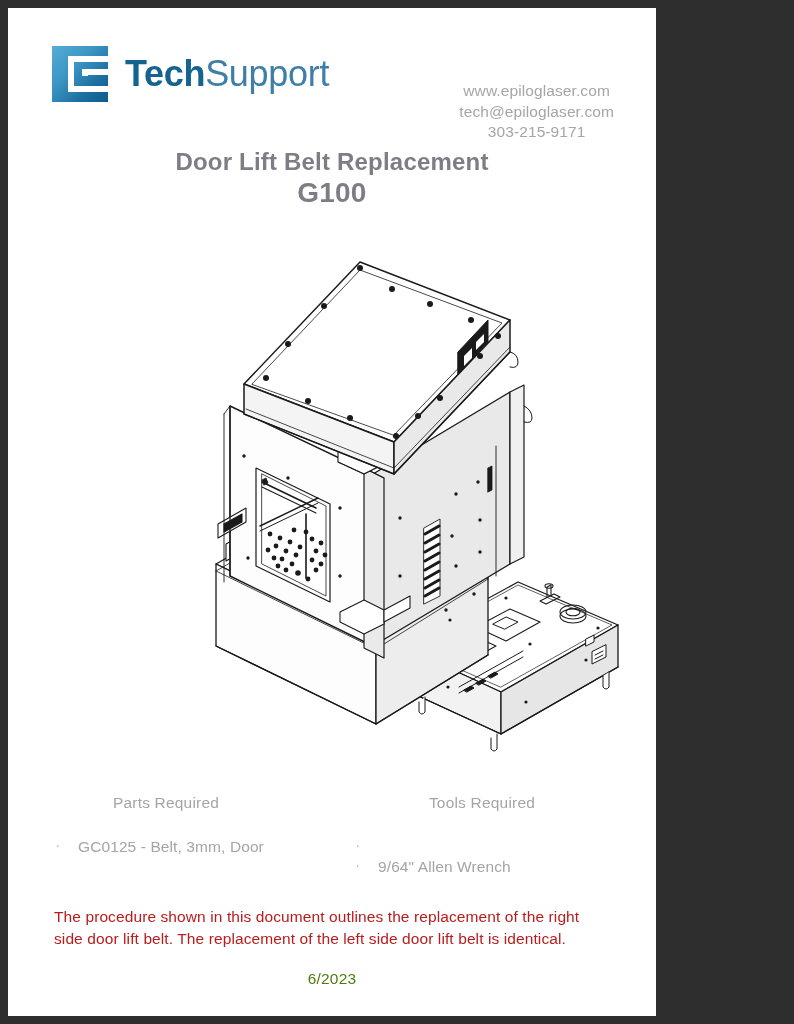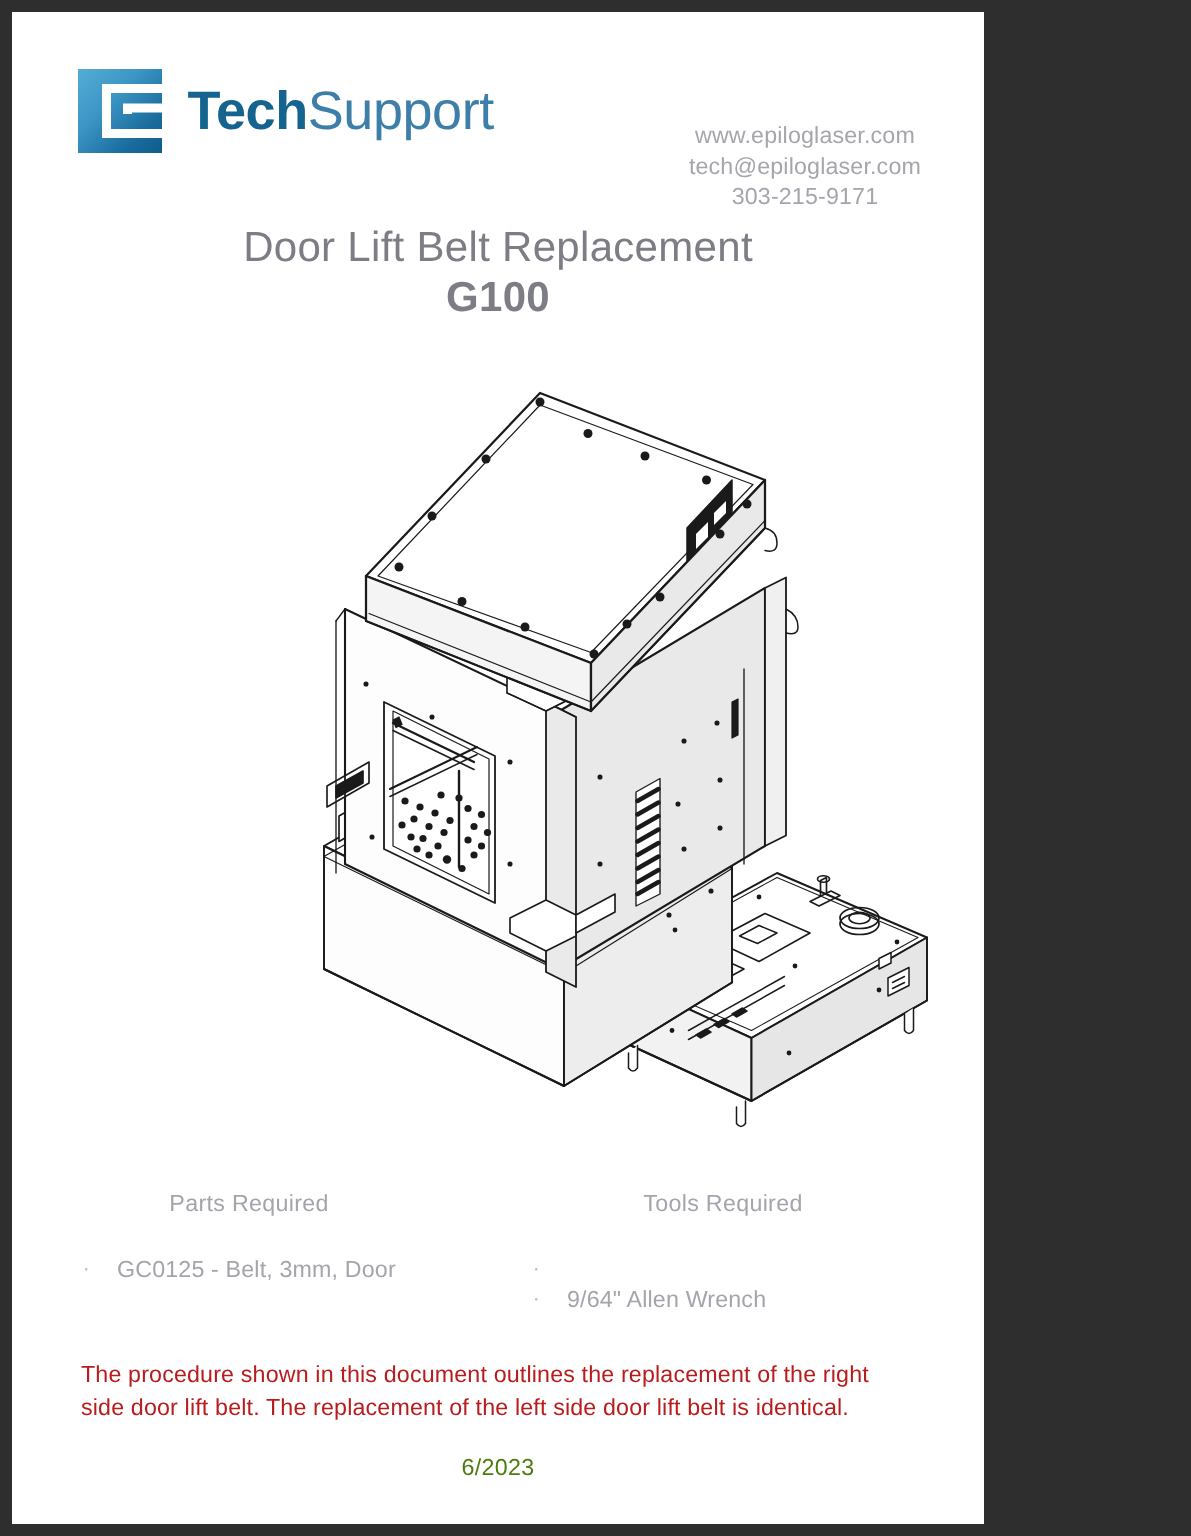--- a/index.html
+++ b/index.html
@@ -86,24 +86,24 @@
 
   
   #title-block {
     position: absolute;
     left: 0; right: 0;
     top: 140px;
     text-align: center;
     color: #7d7d85;
   }
   #doc-title {
-    font-size: 28px;
+    font-size: 24px;
     line-height: 1.18;
     letter-spacing: 0.2px;
-    font-weight: normal;
+    font-weight: bold;
     margin: 0;
   }
   #doc-model {
     font-size: 28px;
     line-height: 1.18;
     letter-spacing: 0.2px;
     font-weight: bold;
     margin: 0;
   }
 

